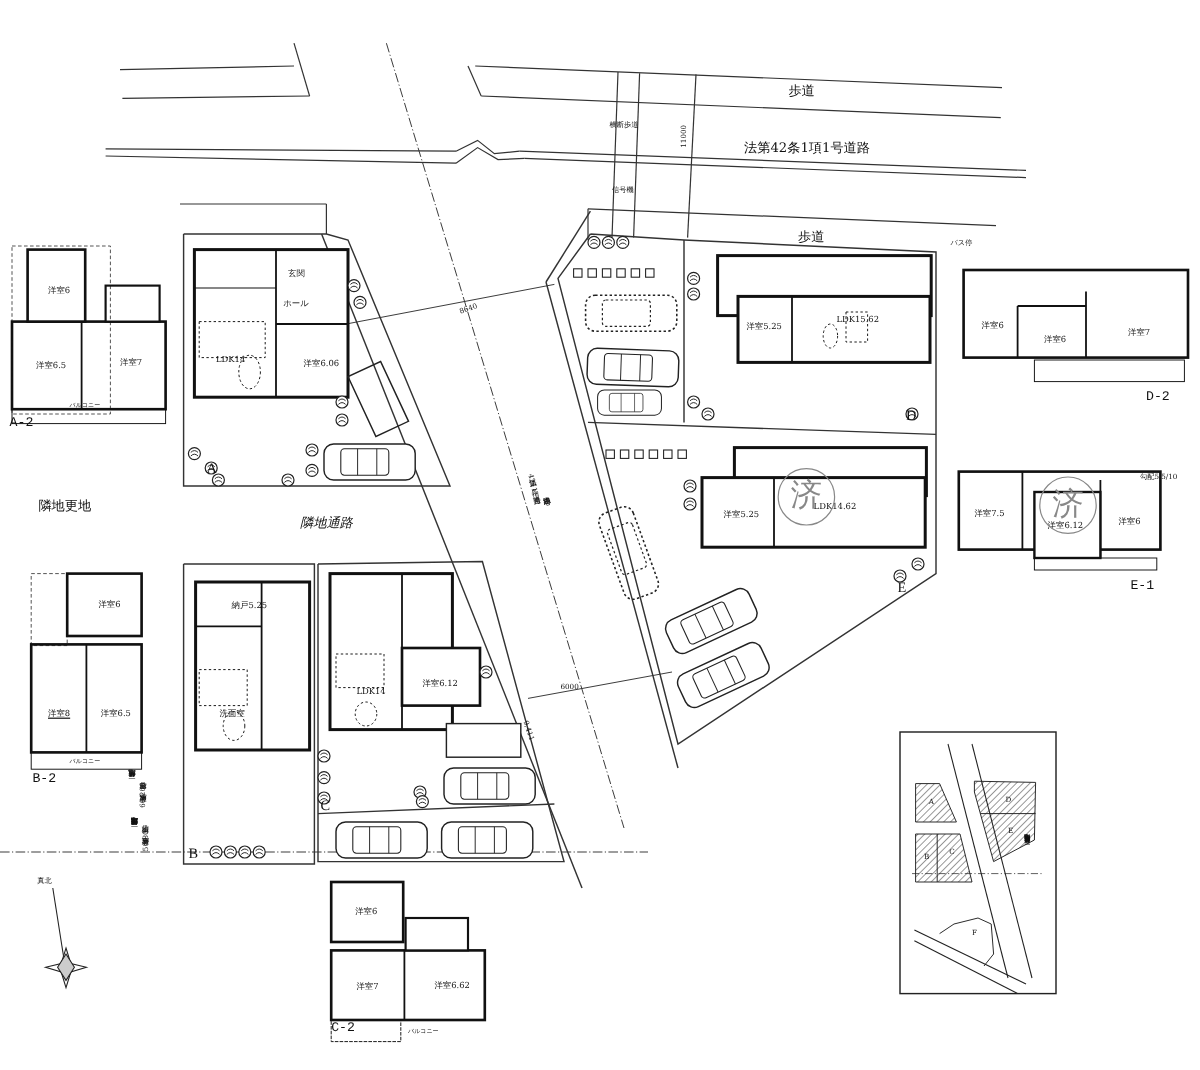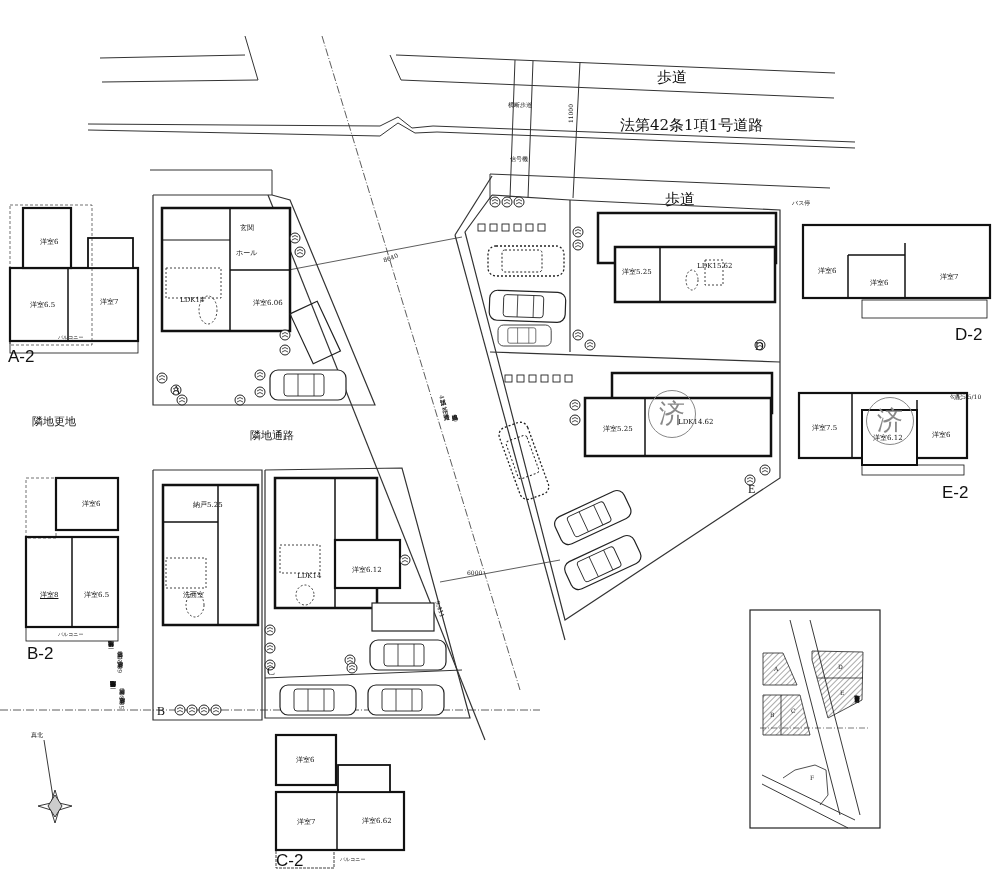--- a/index.html
+++ b/index.html
@@ -1,22 +1,22 @@
 <!DOCTYPE html>
 <html><head>
 <meta charset="utf-8">
 <style>
   html, body { margin:0; padding:0; background:#ffffff; }
   body { width:1000px; height:892px; position:relative; overflow:hidden;
          font-family:"DejaVu Serif", serif; color:#111; }
   svg.base { position:absolute; left:0; top:0; }
-  .lbl { position:absolute; font-size:15px; line-height:1; white-space:nowrap; color:#111; }
+  .lbl { position:absolute; font-size:11px; line-height:1; white-space:nowrap; color:#111; }
   .lbl.sm { font-size:6px; }
   .lbl.md { font-size:11px; }
-  .lbl.plan { font-size:17px; font-family:Liberation Sans, sans-serif; }
+  .lbl.plan { font-size:11px; font-family:Liberation Mono, monospace; }
   .lbl.lot { font-size:12px; font-family:"Liberation Serif", serif; }
   .vert { writing-mode:vertical-rl; }
   .room { position:absolute; font-size:7px; white-space:nowrap; }
   .stamp { position:absolute; width:46px; height:46px; border:1.5px solid #888; border-radius:50%;
            color:#888; font-size:26px; text-align:center; line-height:44px; }
 </style>
 </head>
 <body>
 
 <svg class="base" width="1000" height="892" viewBox="0 0 1000 892" xmlns="http://www.w3.org/2000/svg">
@@ -267,21 +267,21 @@
 <span class="lbl sm" style="left:510px;top:156px;">信号機</span>
 <span class="lbl" style="left:665px;top:192px;">歩道</span>
 <span class="lbl sm" style="left:792px;top:200px;">バス停</span>
 <span class="lbl sm" style="left:383px;top:255px;transform:rotate(-20deg);">8640</span>
 <span class="lbl sm" style="left:467px;top:570px;">6000</span>
 <span class="lbl sm" style="left:440px;top:600px;transform:rotate(72deg);transform-origin:left top;">9,411</span>
 <span class="lbl sm vert" style="left:440px;top:395px;transform:rotate(-14deg);">法第42条1項1号道路</span>
 <span class="lbl sm vert" style="left:450px;top:410px;transform:rotate(-14deg);">道路中心線</span>
 
 <span class="lbl md" style="left:32px;top:416px;">隣地更地</span>
-<span class="lbl md" style="left:250px;top:430px;">隣地通路</span>
+<span class="lbl md" style="left:250px;top:430px;font-style:italic;">隣地通路</span>
 
 <span class="lbl lot" style="left:172px;top:384px;">A</span>
 <span class="lbl lot" style="left:157px;top:705px;">B</span>
 <span class="lbl lot" style="left:267px;top:665px;">C</span>
 <span class="lbl lot" style="left:755px;top:340px;">D</span>
 <span class="lbl lot" style="left:748px;top:483px;">E</span>
 
 <span class="room" style="left:180px;top:296px;">LDK14</span>
 <span class="room" style="left:253px;top:298px;">洋室6.06</span>
 <span class="room" style="left:240px;top:223px;">玄関</span>
@@ -321,21 +321,21 @@
 
 <span class="room" style="left:603px;top:424px;">洋室5.25</span>
 <span class="room" style="left:678px;top:418px;">LDK14.62</span>
 <div class="stamp" style="left:648px;top:390px;">济</div>
 
 <span class="room" style="left:812px;top:423px;">洋室7.5</span>
 <span class="room" style="left:873px;top:433px;">洋室6.12</span>
 <span class="room" style="left:932px;top:430px;">洋室6</span>
 <span class="room" style="left:950px;top:393px;font-size:6px;">勾配5.5/10</span>
 <div class="stamp" style="left:866px;top:397px;">济</div>
-<span class="lbl plan" style="left:942px;top:484px;">E-2</span>
+<span class="lbl plan" style="left:942px;top:484px;">E-1</span>
 
 <span class="lbl sm vert" style="left:108px;top:652px;transform:rotate(180deg);">第一種住居地域</span>
 <span class="lbl sm vert" style="left:117px;top:652px;transform:rotate(180deg);">建蔽率60/容積率200</span>
 <span class="lbl sm vert" style="left:110px;top:692px;transform:rotate(180deg);">第一種低層住居専用地域</span>
 <span class="lbl sm vert" style="left:119px;top:692px;transform:rotate(180deg);">建蔽率50/容積率80</span>
 
 <span class="lbl sm" style="left:31px;top:732px;">真北</span>
 
 <span class="lbl sm" style="left:774px;top:666px;">A</span>
 <span class="lbl sm" style="left:770px;top:712px;">B</span>

